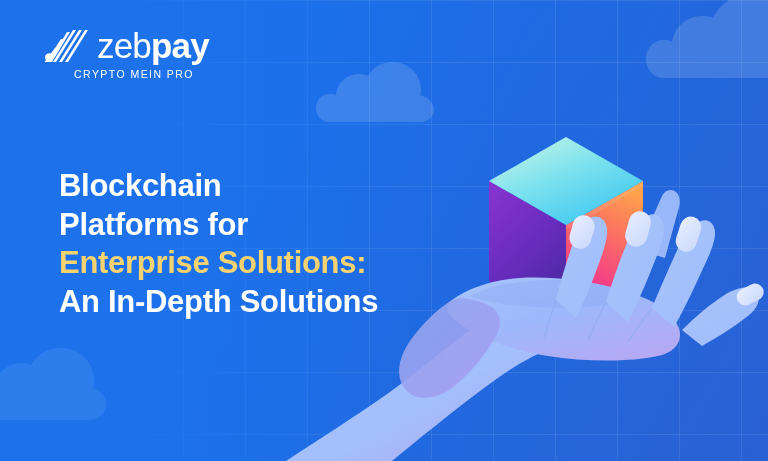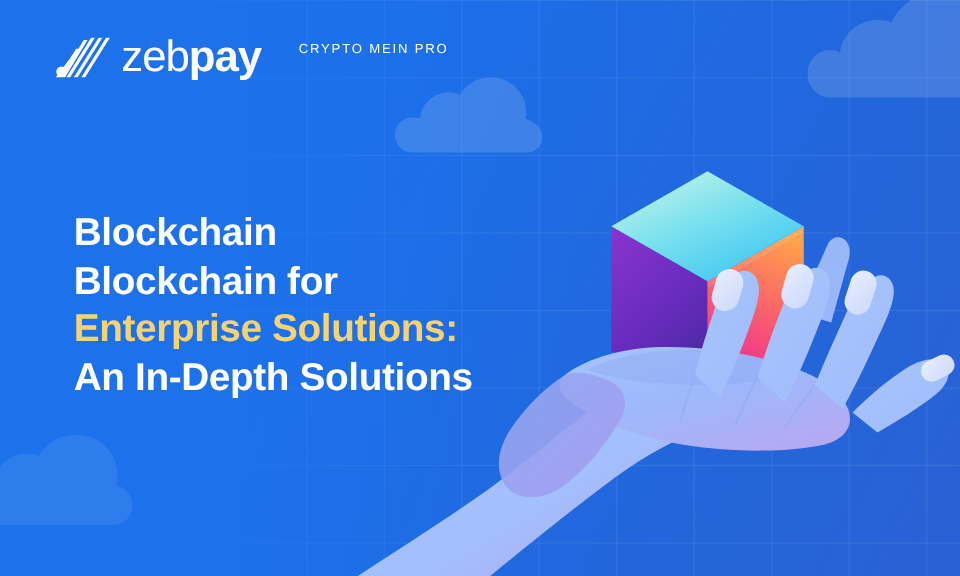--- a/index.html
+++ b/index.html
@@ -44,20 +44,21 @@
 
   
   .cloud { position: absolute; pointer-events: none; }
 
   
   #logo {
     position: absolute;
     left: 44px;
     top: 28px;
     display: flex;
+    flex-direction: column;
     align-items: flex-start;
   }
   #logo-row { display: flex; align-items: center; gap: 9px; }
   #logo-mark { width: 44px; height: 32px; display: block; }
   #logo-word {
     font-size: 35px;
     line-height: 1;
     color: #ffffff;
     letter-spacing: -0.8px;
     white-space: nowrap;
@@ -266,18 +267,18 @@
         </g>
         <circle cx="5.2" cy="27.4" r="4.2" fill="#ffffff"></circle>
       </svg>
       <div id="logo-word"><span>zeb</span><span class="bold">pay</span></div>
     </div>
     <div id="logo-tagline">CRYPTO MEIN PRO</div>
   </div>
 
   <h1 id="headline">
     <span class="ln">Blockchain</span>
-    <span class="ln">Blockchain for</span>
+    <span class="ln">Platforms for</span>
     <span class="ln accent">Enterprise Solutions:</span>
     <span class="ln">An In-Depth Solutions</span>
   </h1>
 
 </div>
 
 </body></html>

